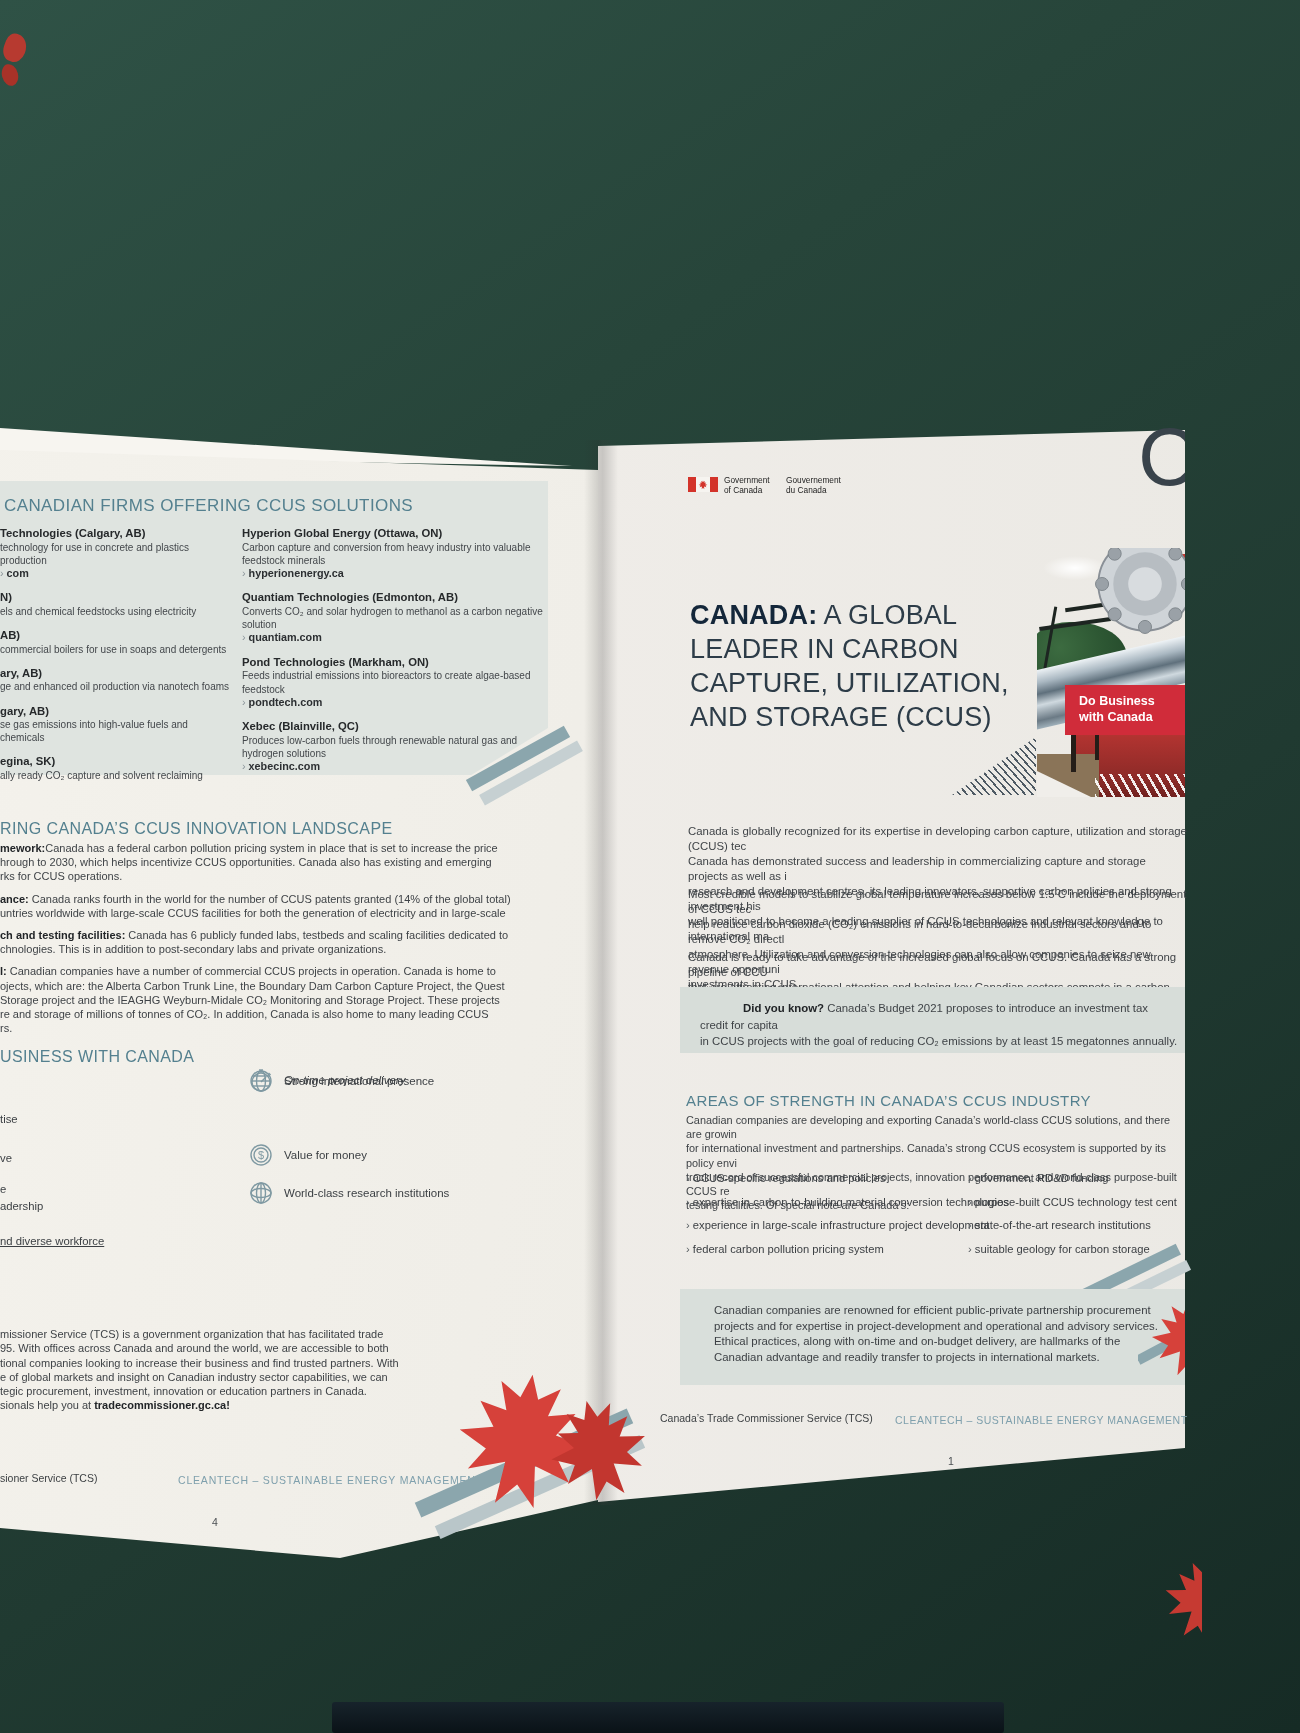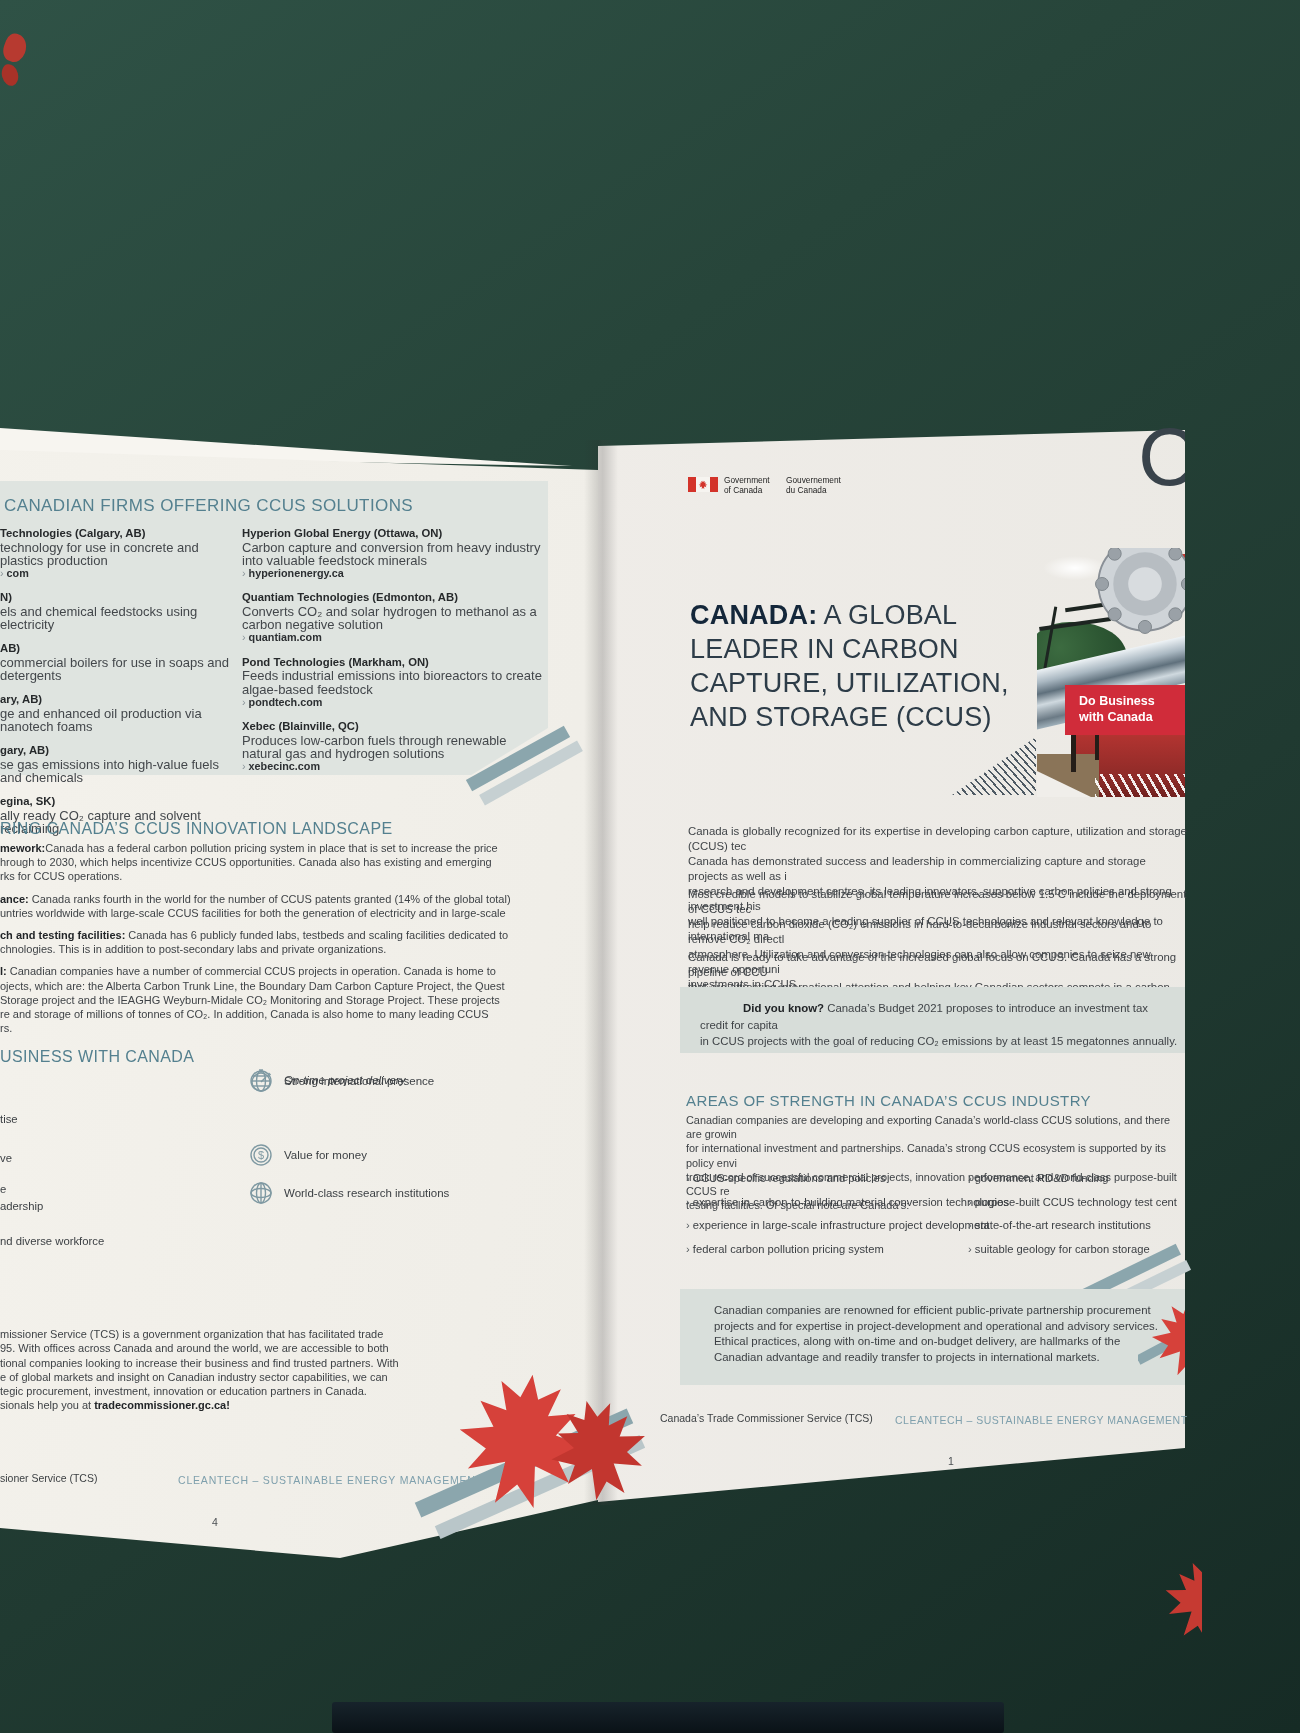--- a/index.html
+++ b/index.html
@@ -24,21 +24,21 @@
     clip-path:polygon(0 0,100% 0,100% 84%,86% 100%,0 100%);}
   .fb-stripe1{position:absolute;left:462px;top:752px;width:112px;height:13px;background:#8ba6ad;transform:rotate(-29deg);}
   .fb-stripe2{position:absolute;left:475px;top:767px;width:112px;height:12px;background:#c6d0d2;transform:rotate(-29deg);}
   .sec-heading{position:absolute;color:#54808f;font-size:16px;letter-spacing:0.4px;white-space:nowrap;}
   #firms-heading{left:4px;top:496px;font-size:17px;}
   .fcol{position:absolute;top:527px;}
   #fcol-left{left:0;width:232px;}
   #fcol-right{left:242px;width:306px;}
   .fe{margin-bottom:11px;}
   .fe .n{font-weight:bold;font-size:11.3px;color:#26292b;line-height:13.5px;}
-  .fe .d{font-size:13px;color:#43474b;line-height:13.2px;}
+  .fe .d{font-size:10px;color:#43474b;line-height:13.2px;}
   .fe .l{font-weight:bold;font-size:10.8px;color:#2c2f32;line-height:13.5px;}
   .fe .l::before{content:"› ";color:#8a9599;font-weight:normal;}
   #innov-heading{left:0;top:820px;}
   #innov-paras{position:absolute;left:0;top:841px;width:592px;}
   .para{white-space:pre-line;font-size:11px;line-height:14.2px;color:#3f4347;margin-bottom:8px;}
   .para b{color:#222528;}
   #biz-heading{left:0;top:1048px;}
   .biz-frag{position:absolute;left:0;font-size:11.3px;color:#3b3f43;white-space:pre-line;line-height:16.5px;}
   .biz-row{position:absolute;left:248px;display:flex;align-items:center;gap:10px;}
   .biz-row svg{flex:0 0 auto;}
@@ -216,21 +216,21 @@
 Storage project and the IEAGHG Weyburn-Midale CO₂ Monitoring and Storage Project. These projects
 re and storage of millions of tonnes of CO₂. In addition, Canada is also home to many leading CCUS
 rs.</span></div>
   </div>
 
   <div id="biz-heading" class="sec-heading">USINESS WITH CANADA</div>
   <div class="biz-frag" style="top:1111px;">tise</div>
   <div class="biz-frag" style="top:1150px;">ve</div>
   <div class="biz-frag" style="top:1181px;">e
 adership</div>
-  <div class="biz-frag" style="top:1233px;">nd diverse workforce</div>
+  <div class="biz-frag" style="top:1233px;text-decoration:underline;">nd diverse workforce</div>
 
   <div class="biz-row" style="top:1068px;">
     <svg width="26" height="26" viewBox="0 0 26 26" fill="none" stroke="#7f99a2" stroke-width="1.4">
       <circle cx="13" cy="13" r="10"></circle>
         <ellipse cx="13" cy="13" rx="4.5" ry="10"></ellipse>
         <line x1="3" y1="13" x2="23" y2="13"></line>
         <line x1="4.5" y1="8" x2="21.5" y2="8"></line>
         <line x1="4.5" y1="18" x2="21.5" y2="18"></line>
     </svg>
     <span class="biz-label">Strong international presence</span>

